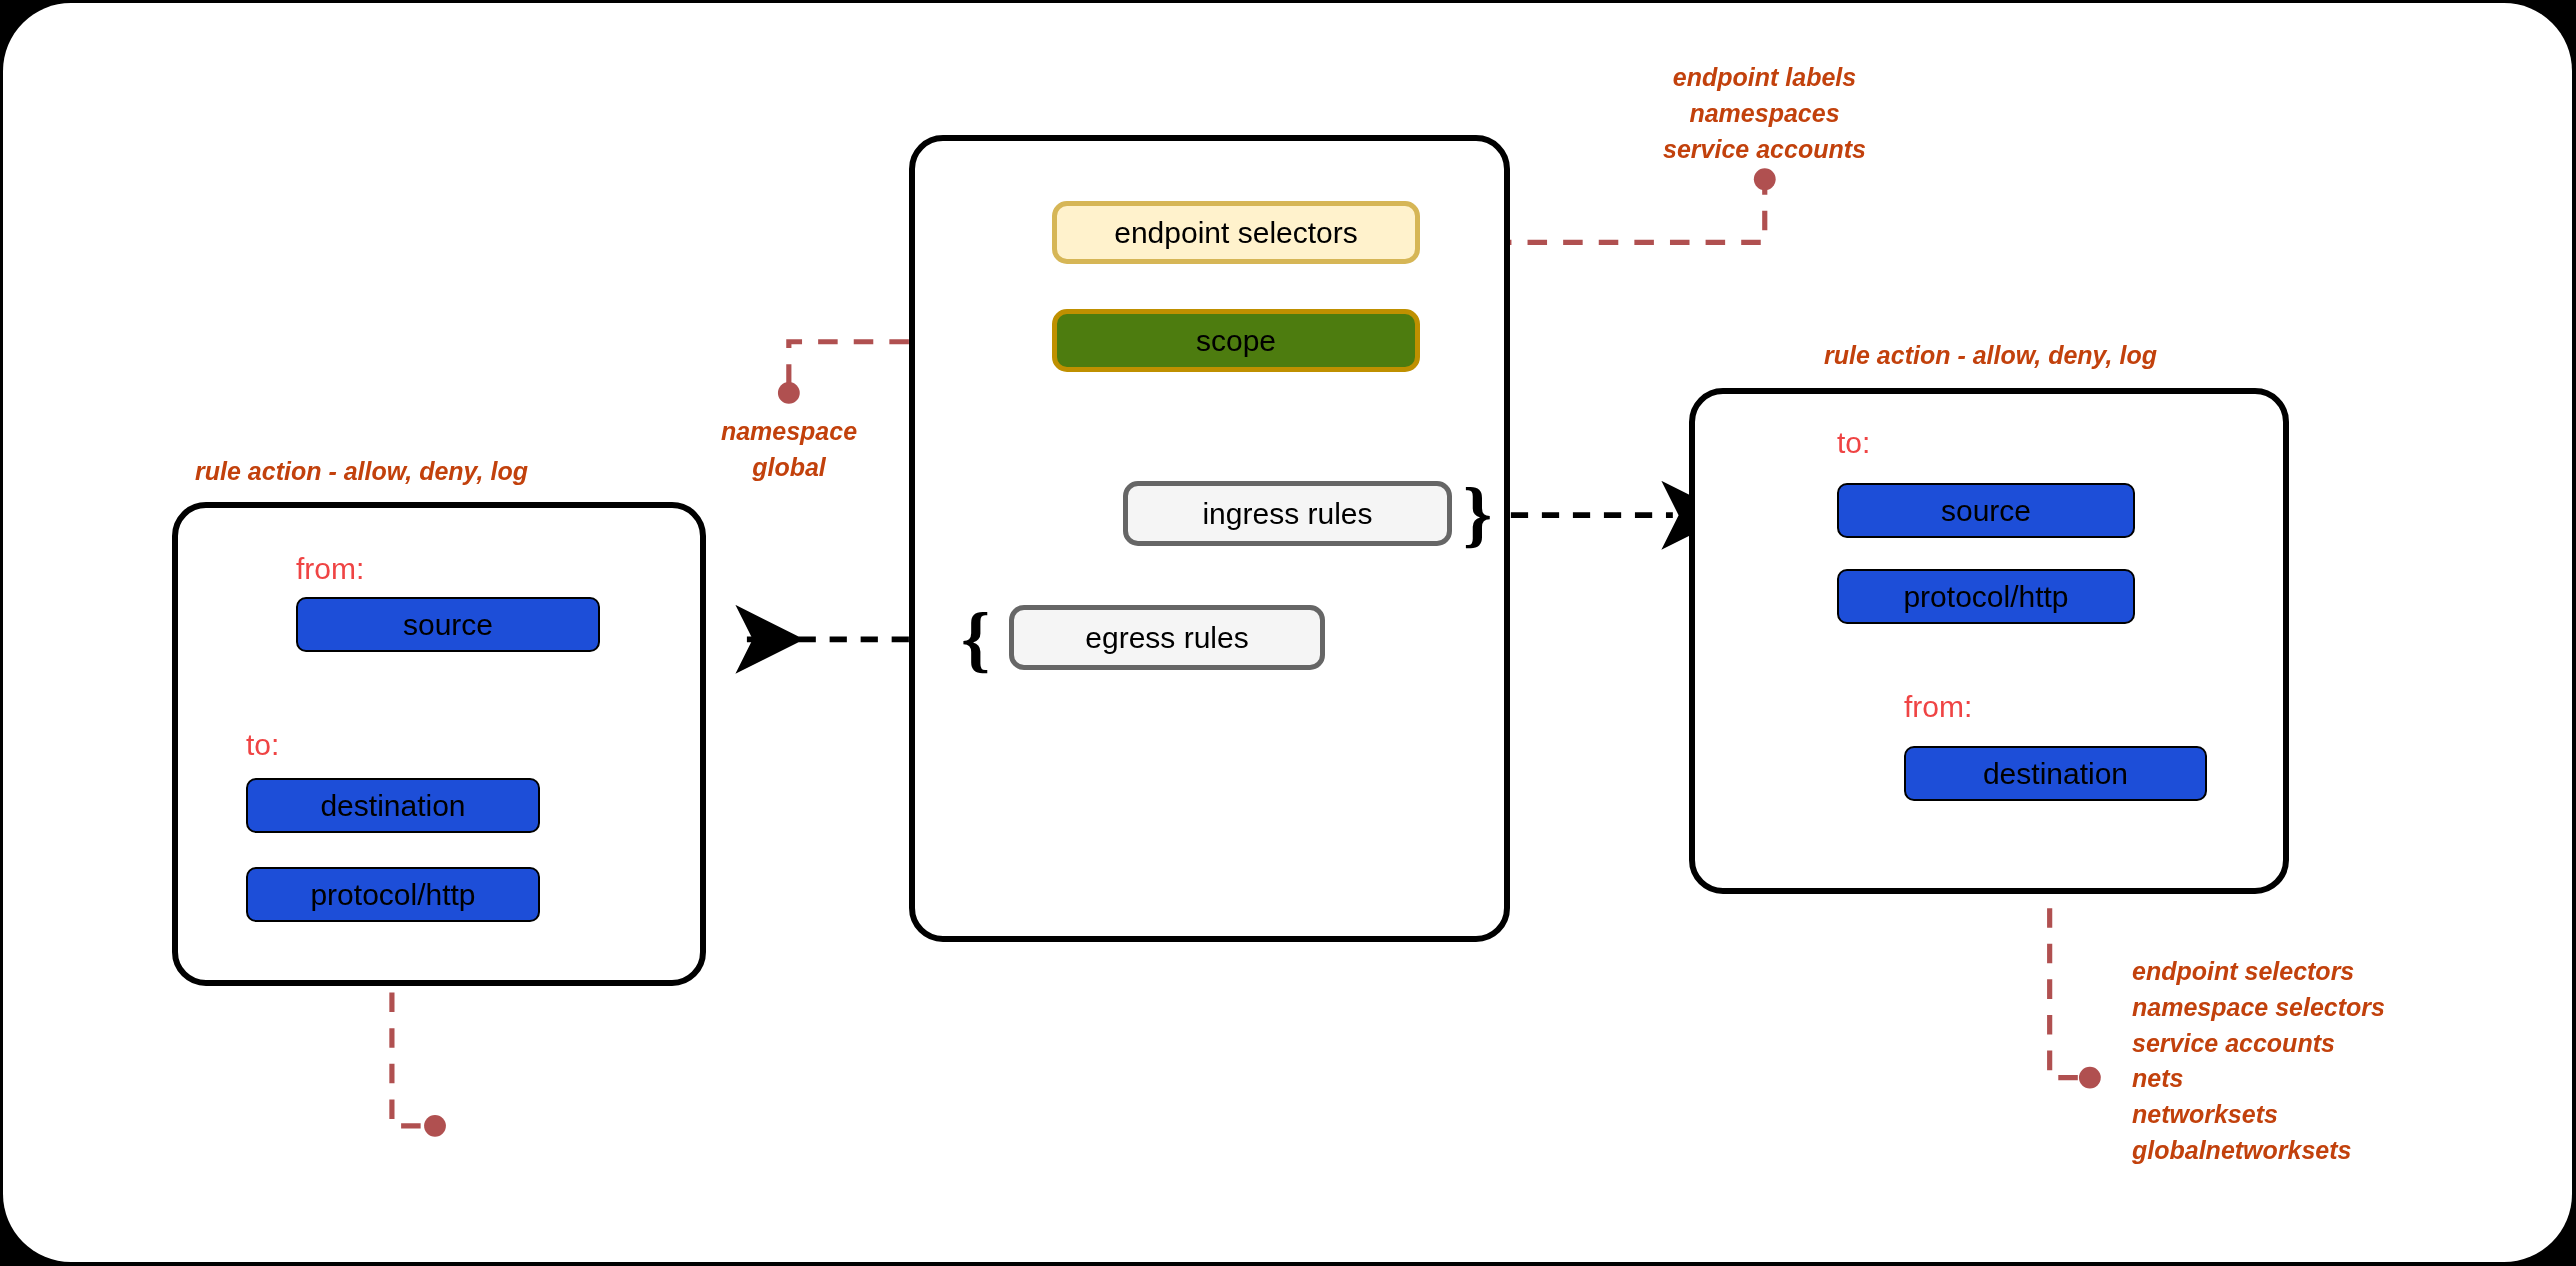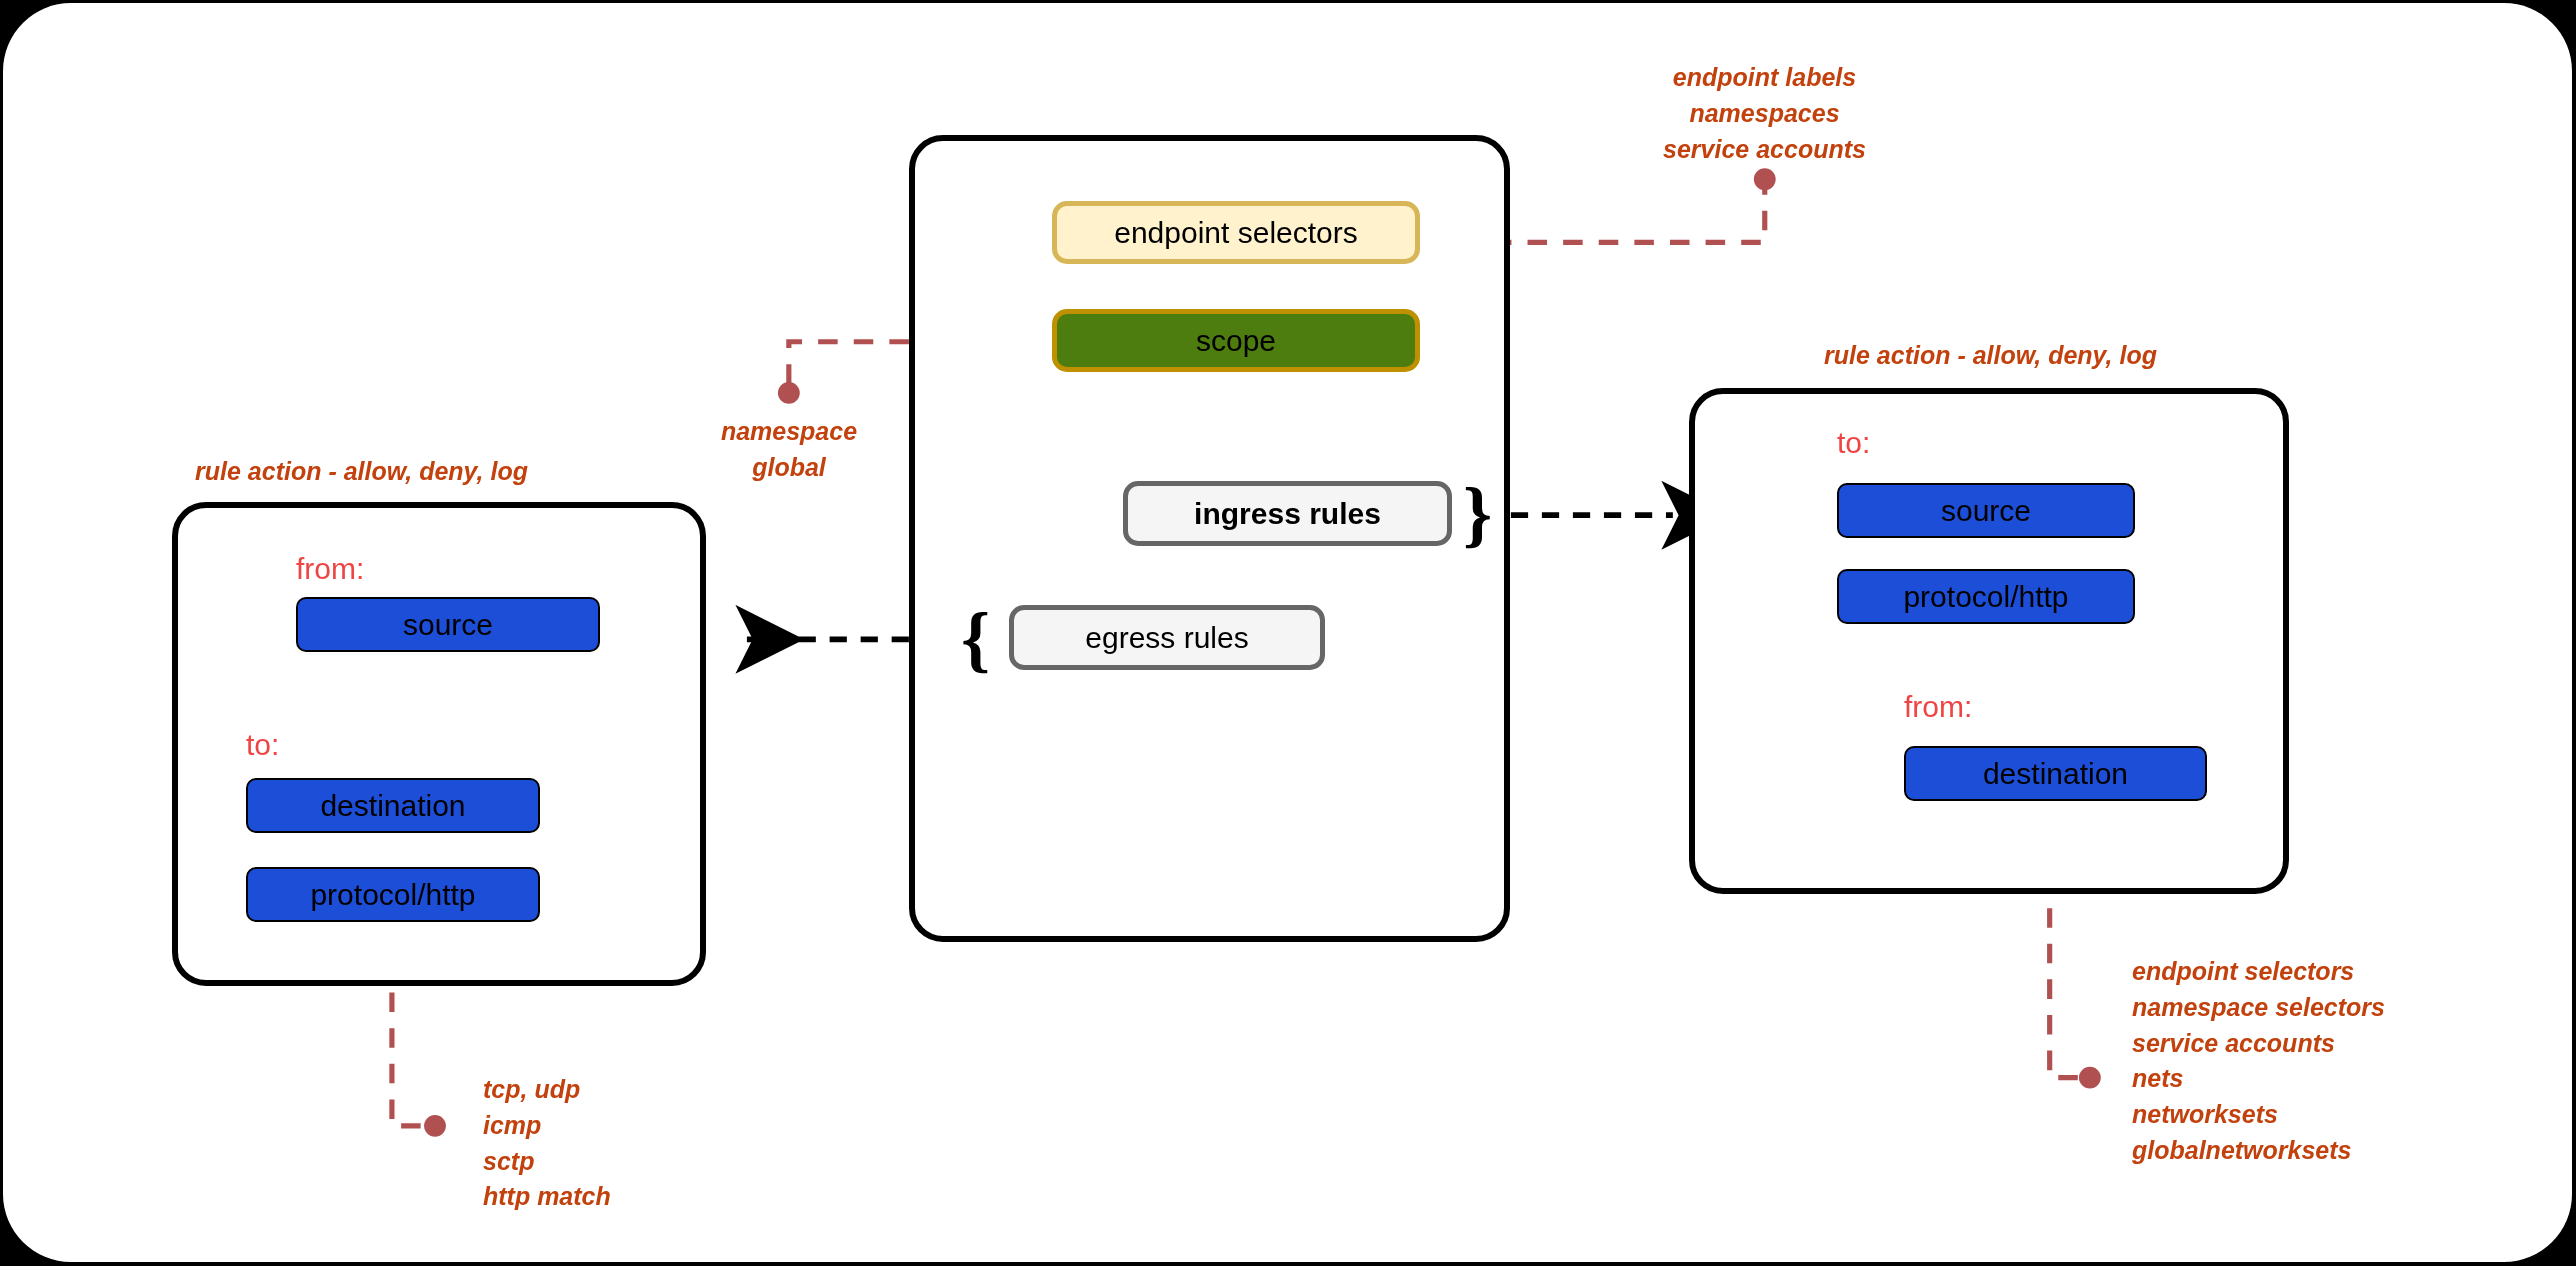--- a/index.html
+++ b/index.html
@@ -159,21 +159,21 @@
       <line x1="1690" y1="1113" x2="1300" y2="1113" stroke="#000000" stroke-width="10" stroke-dasharray="30 24" marker-end="url(#arrowL)"></line>
     </g>
   </svg>
 
   <div class="panel" style="left:909px; top:135px; width:601px; height:807px;"></div>
 
   <div class="box yellow" style="left:1052px; top:201px; width:368px; height:63px;">endpoint selectors</div>
 
   <div class="box peach" style="left:1052px; top:309px; width:368px; height:63px;">scope</div>
 
-  <div class="box gray" style="left:1123px; top:481px; width:329px; height:65px;font-weight:bold;">ingress rules</div>
+  <div class="box gray" style="left:1123px; top:481px; width:329px; height:65px;">ingress rules</div>
 
   <div class="box gray" style="left:1009px; top:605px; width:316px; height:65px;">egress rules</div>
 
   <div class="brace" style="left:1463px; top:477px;">}</div>
 
   <div class="brace" style="left:961px; top:602px;">{</div>
 
   <div class="annot center" style="left:172px; top:454px; width:379px;">rule action - allow, deny, log</div>
 
   <div class="panel" style="left:172px; top:502px; width:534px; height:484px;"></div>
@@ -181,24 +181,20 @@
   <div class="label" style="left:296px; top:554px;">from:</div>
 
   <div class="box" style="left:296px; top:597px; width:304px; height:55px;">source</div>
 
   <div class="label" style="left:246px; top:730px;">to:</div>
 
   <div class="box" style="left:246px; top:778px; width:294px; height:55px;">destination</div>
 
   <div class="box" style="left:246px; top:867px; width:294px; height:55px;">protocol/http</div>
 
-  <div class="annot left" style="left:483px; top:1072px;">tcp, udp
-icmp
-sctp
-http match</div>
 
   <div class="annot center" style="left:1689px; top:338px; width:603px;">rule action - allow, deny, log</div>
 
   <div class="panel" style="left:1689px; top:388px; width:600px; height:506px;"></div>
 
   <div class="label" style="left:1837px; top:428px;">to:</div>
 
   <div class="box" style="left:1837px; top:483px; width:298px; height:55px;">source</div>
 
   <div class="box" style="left:1837px; top:569px; width:298px; height:55px;">protocol/http</div>

